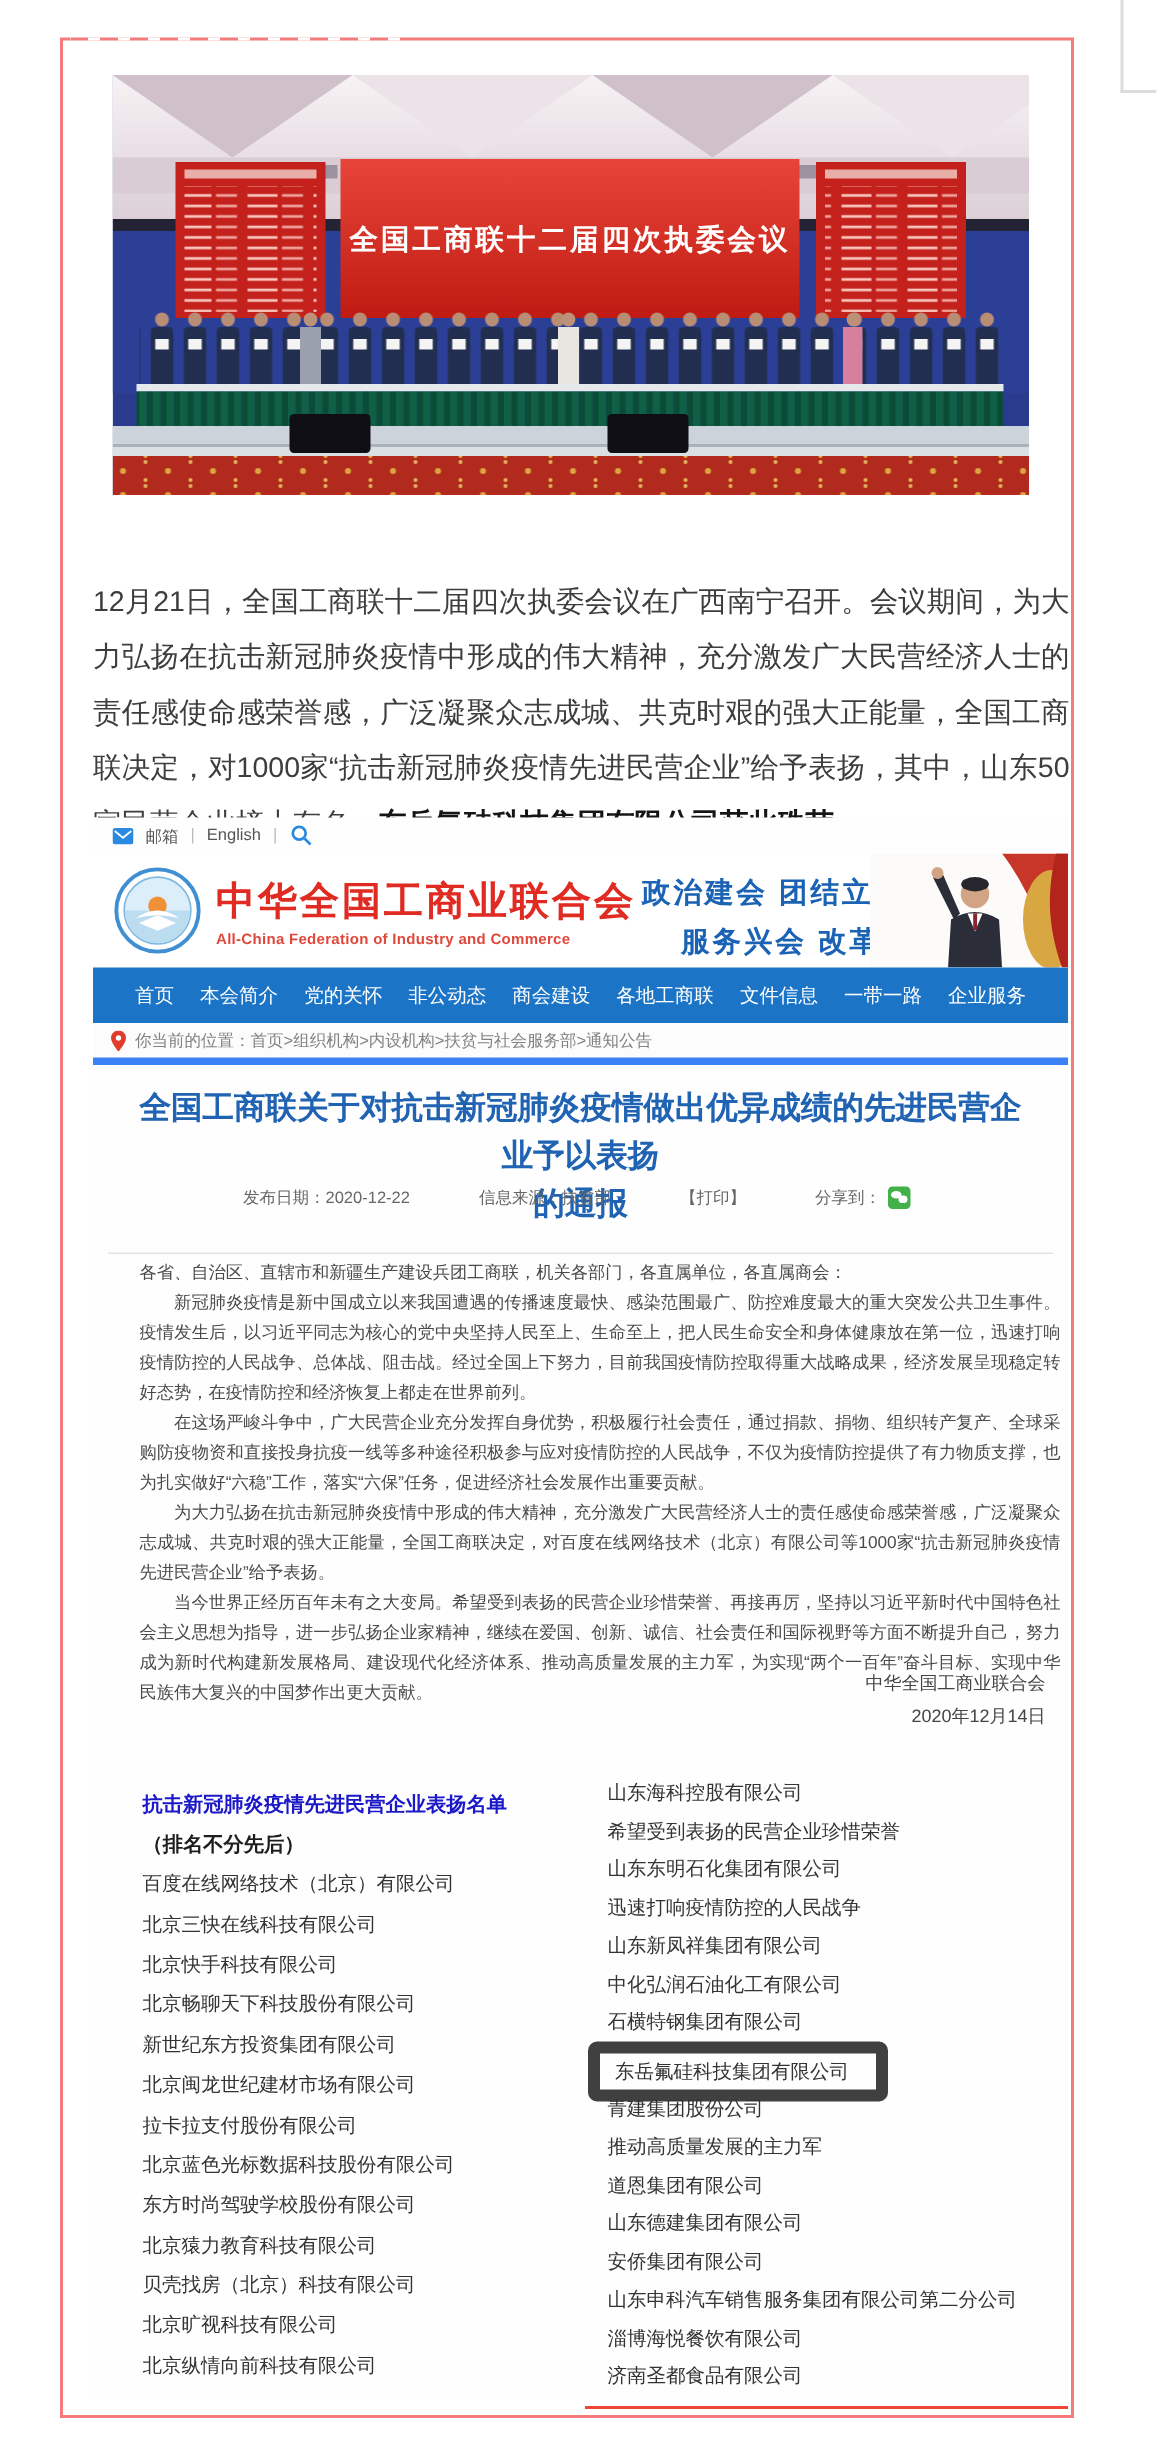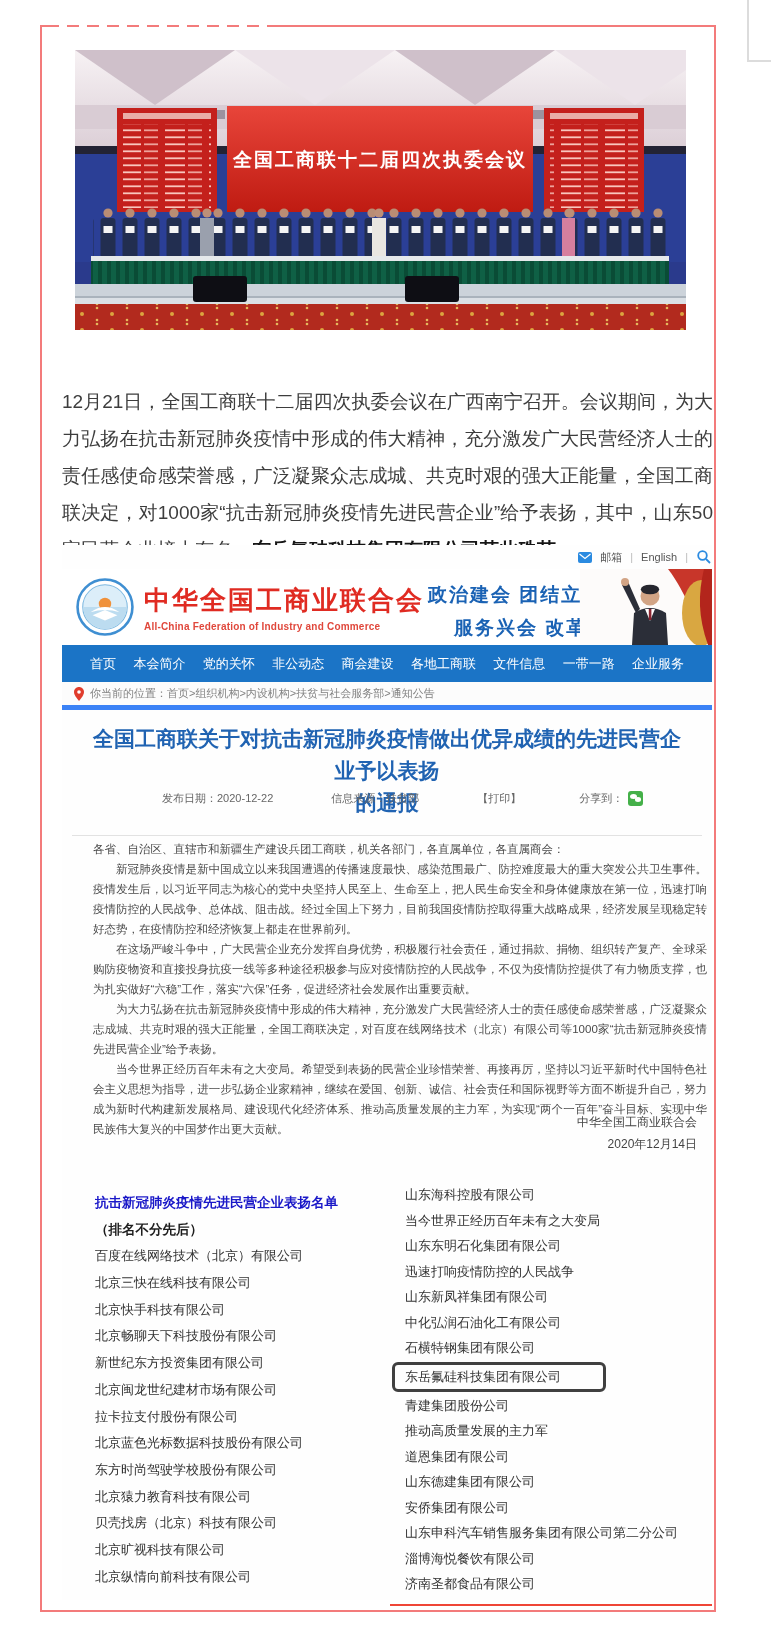--- a/index.html
+++ b/index.html
@@ -16,58 +16,58 @@
   .photo{position:absolute;left:75px;top:50px;width:611px;height:280px;overflow:hidden;}
   .photo svg{display:block;}
   
   .intro{position:absolute;left:62px;top:383px;width:651px;font-size:19px;line-height:37px;
          color:#3d3d3d;text-align:justify;}
   .intro .ind{text-indent:2em;}
   .intro b{color:#151515;}
   
   .embed{position:absolute;left:62px;top:545px;width:650px;height:1055px;background:#fefefe;}
   .topbar{position:absolute;left:0;top:0;width:650px;height:24px;display:flex;align-items:center;
-          gap:8px;padding-left:13px;box-sizing:border-box;font-size:11px;color:#555;justify-content:flex-end;}
+          gap:8px;padding-left:13px;box-sizing:border-box;font-size:11px;color:#555;}
   .topbar .sep{color:#bbb;}
   .site-header{position:absolute;left:0;top:24px;width:650px;height:76px;background:#fff;}
   .logo{position:absolute;left:14px;top:9px;width:58px;height:58px;}
   .orgblock{position:absolute;left:82px;top:14px;}
   .org-cn{font-size:26px;font-weight:bold;color:#e02b22;letter-spacing:2px;}
   .org-en{font-size:10px;font-weight:bold;color:#e0483c;margin-top:3px;letter-spacing:.2px;}
   .slogans{position:absolute;left:366px;top:13px;color:#1a62b4;font-weight:bold;font-size:19px;letter-spacing:2px;}
   .slogans .l2{margin-left:26px;margin-top:7px;}
   .leader{position:absolute;right:0;top:0;width:132px;height:76px;}
   .nav{position:absolute;left:0;top:100px;width:650px;height:37px;background:#1b74c6;display:flex;
        align-items:center;justify-content:space-between;padding:1px 28px;box-sizing:border-box;}
   .nav span{color:#fff;font-size:13px;cursor:pointer;white-space:nowrap;}
   .crumb{position:absolute;left:0;top:137px;width:650px;height:28px;background:#fcfcfc;
          border-bottom:5px solid #3b82f6;display:flex;align-items:center;gap:6px;
          padding-left:12px;box-sizing:border-box;font-size:11px;color:#828282;}
   .art-title{position:absolute;left:25px;top:178px;width:600px;text-align:center;color:#2063b2;
          font-size:21px;font-weight:bold;line-height:32px;}
   .meta{position:absolute;left:100px;top:246px;width:540px;display:flex;align-items:center;
-         gap:58px;font-size:11px;color:#666;}
+         gap:46px;font-size:11px;color:#666;}
   .meta .share{display:flex;align-items:center;gap:5px;}
   .wechat{width:15px;height:15px;background:#44b049;border-radius:3px;position:relative;}
   .wechat:before{content:"";position:absolute;left:2px;top:3px;width:7px;height:5px;background:#fff;border-radius:50%;}
   .wechat:after{content:"";position:absolute;left:7px;top:6px;width:6px;height:4.5px;background:#fff;border-radius:50%;}
   .divider{position:absolute;left:10px;top:290px;width:630px;border-top:1px solid #e2e2e2;}
   .body{position:absolute;left:31px;top:294px;width:614px;font-size:11.5px;line-height:20px;
         color:#4a4a4a;text-align:justify;}
   .body p{margin:0;}
   .body p.ind{text-indent:2em;}
   .signature{position:absolute;right:15px;top:566px;text-align:right;font-size:12px;color:#444;line-height:22px;}
   .list-left{position:absolute;left:33px;top:645px;width:302px;font-size:13px;color:#333;}
   .list-left .row{height:26.7px;line-height:26.7px;white-space:nowrap;}
   .list-left .ltitle{color:#1a18c8;font-weight:bold;font-size:13.5px;}
   .list-left .lsub{font-weight:bold;color:#1d1d1d;font-size:13.5px;}
   .list-right{position:absolute;left:343px;top:637px;width:307px;font-size:13px;color:#333;}
   .list-right .row{height:25.5px;line-height:25.5px;white-space:nowrap;}
   .list-right .row.hlrow{height:32px;line-height:32px;}
-  .hl-box{display:inline-block;border:3px solid #404040;border-radius:6px;padding:0 42px 0 10px;
+  .hl-box{display:inline-block;border:8px solid #404040;border-radius:6px;padding:0 18px 0 10px;
           margin-left:-13px;line-height:24px;}
   .redline{position:absolute;left:390px;top:1604px;width:322px;height:2px;background:#ef4636;}
   
   .icn{display:inline-block;vertical-align:middle;}
 </style>
 </head>
 <body>
 
 <div id="canvas">
 
@@ -261,21 +261,21 @@
       <div class="row">北京蓝色光标数据科技股份有限公司</div>
       <div class="row">东方时尚驾驶学校股份有限公司</div>
       <div class="row">北京猿力教育科技有限公司</div>
       <div class="row">贝壳找房（北京）科技有限公司</div>
       <div class="row">北京旷视科技有限公司</div>
       <div class="row">北京纵情向前科技有限公司</div>
     </div>
 
     <div class="list-right">
       <div class="row">山东海科控股有限公司</div>
-      <div class="row">当今世界正经历百年未有之大变局</div>
+      <div class="row">希望受到表扬的民营企业珍惜荣誉</div>
       <div class="row">山东东明石化集团有限公司</div>
       <div class="row">迅速打响疫情防控的人民战争</div>
       <div class="row">山东新凤祥集团有限公司</div>
       <div class="row">中化弘润石油化工有限公司</div>
       <div class="row">石横特钢集团有限公司</div>
       <div class="row hlrow">
         <span class="hl-box">东岳氟硅科技集团有限公司</span>
       </div>
       <div class="row">青建集团股份公司</div>
       <div class="row">推动高质量发展的主力军</div>

